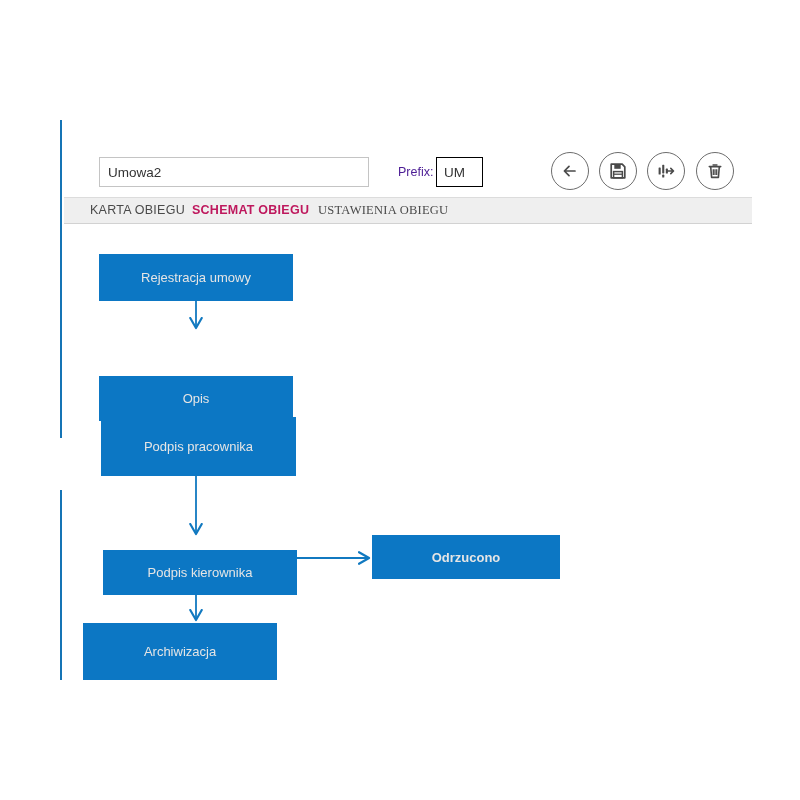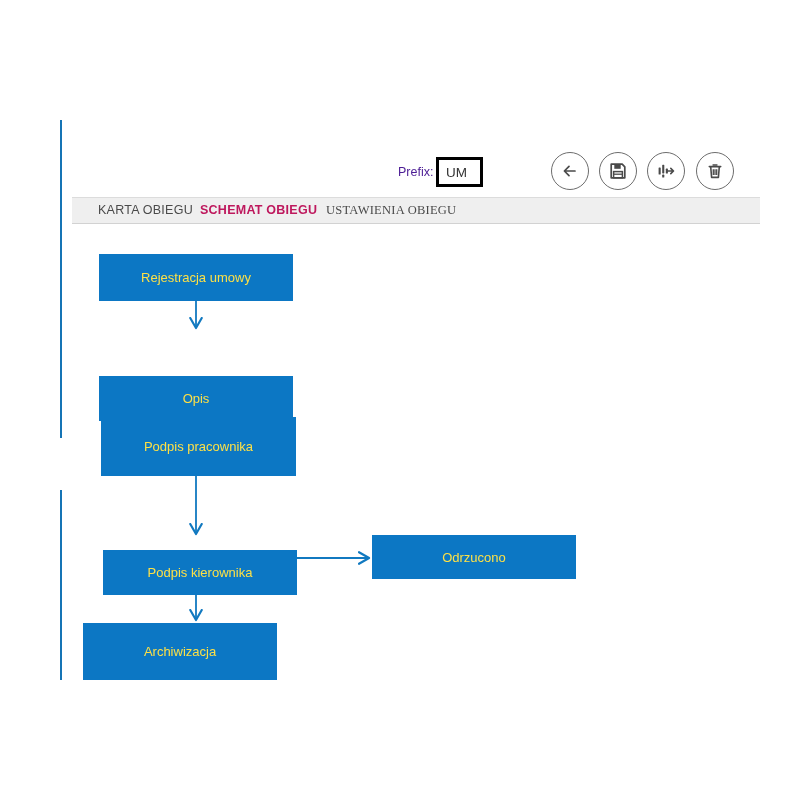--- a/index.html
+++ b/index.html
@@ -57,21 +57,21 @@
     color: #4c1d95;
     white-space: nowrap;
   }
   .prefix-input {
     position: absolute;
     left: 376px;
     top: 17px;
     width: 47px;
     height: 30px;
     box-sizing: border-box;
-    border: 3px solid #000000;
+    border: 1px solid #000000;
     background: #ffffff;
     font-family: "Liberation Sans", sans-serif;
     font-size: 13.5px;
     color: #333333;
     padding: 0 7px;
     outline: none;
   }
 
   .icon-btn {
     position: absolute;
@@ -90,21 +90,21 @@
   }
   .icon-btn svg { display: block; }
   .btn-back   { left: 491px; }
   .btn-save   { left: 539px; }
   .btn-flow   { left: 587px; }
   .btn-delete { left: 636px; }
 
   
   .tabbar {
     position: absolute;
-    left: 72px;
+    left: 64px;
     top: 197px;
     width: 688px;
     height: 27px;
     background: #efefef;
     border-top: 1px solid #dcdcdc;
     border-bottom: 1px solid #d2d2d2;
     box-sizing: border-box;
   }
   .tab {
     position: absolute;
@@ -125,43 +125,44 @@
     position: absolute;
     left: 0;
     top: 0;
     width: 800px;
     height: 800px;
     pointer-events: none;
   }
   .node {
     position: absolute;
     background: #0c77c4;
-    color: #fde047;
+    color: #e5e5e5;
     font-size: 13px;
     display: flex;
     align-items: center;
     justify-content: center;
     cursor: pointer;
     box-sizing: border-box;
   }
   .n0 { left: 99px;  top: 254px; width: 194px; height: 47px; }
   .n1 { left: 99px;  top: 331px; width: 194px; height: 45px; margin-top: 45px; }
   .n2 { left: 101px; top: 417px; width: 195px; height: 59px; }
   .n3 { left: 103px; top: 550px; width: 194px; height: 45px; }
-  .n4 { left: 372px; top: 535px; width: 204px; height: 44px; }
+  .n4 { left: 372px; top: 535px; width: 188px; height: 44px; font-weight: bold; }
   .n5 { left: 83px;  top: 623px; width: 194px; height: 57px; }
 </style>
 </head>
 <body>
 
 <div class="rail rail-top"></div>
 <div class="rail rail-bottom"></div>
 
 <div class="toolbar">
 
+  <input class="name-input" type="text" value="Umowa2" placeholder="Nazwa obiegu" style="">
 
   <span class="prefix-label">Prefix:</span>
 
   <input class="prefix-input" type="text" value="UM" style="">
 
   <button class="icon-btn btn-back">
     <span>
       <svg width="22" height="22" viewBox="0 0 22 22">
         <path d="M16 11 H6.5 M10 6.4 L5.4 11 L10 15.6" fill="none" stroke="#4a4a4a" stroke-width="1.7" stroke-linecap="round" stroke-linejoin="round"></path>
       </svg>

